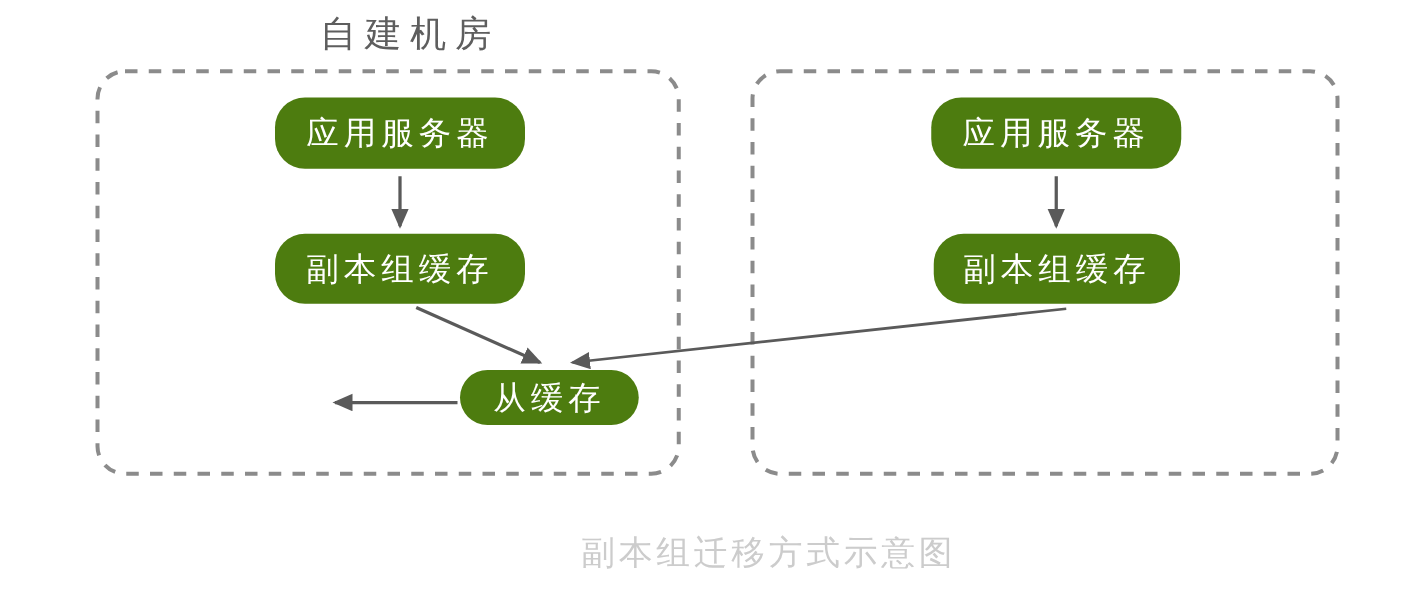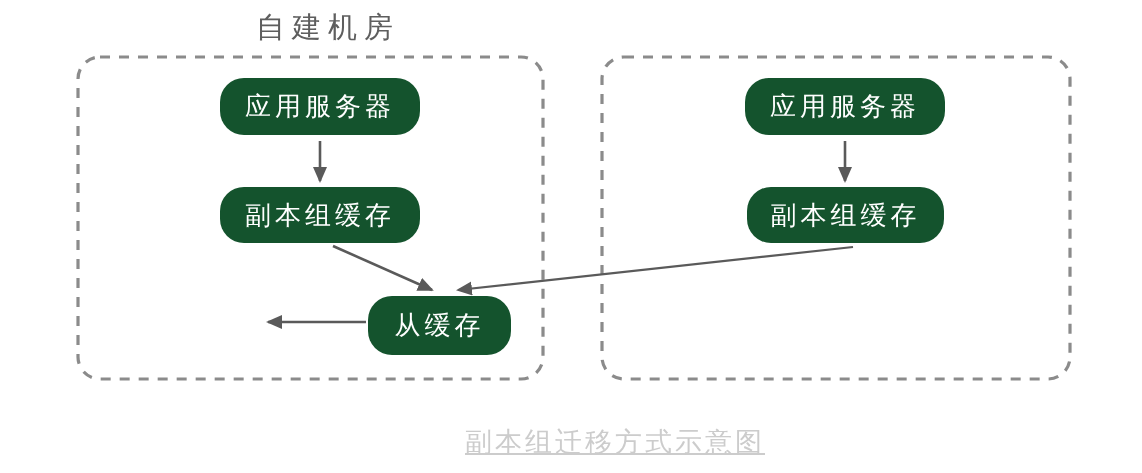--- a/index.html
+++ b/index.html
@@ -24,40 +24,39 @@
   .zone-title {
     position: absolute;
     transform: translateX(-50%);
     font-size: 29px;
     color: #5e5e5e;
     letter-spacing: 7px;
     white-space: nowrap;
   }
   .node {
     position: absolute;
-    background: #14532d;
+    background: #4d7c0f;
     border-radius: 24px;
     color: #ffffff;
     display: flex;
     align-items: center;
     justify-content: center;
     font-size: 26px;
     letter-spacing: 4px;
     white-space: nowrap;
   }
   .caption {
     position: absolute;
     left: 615px;
     top: 424px;
     transform: translateX(-50%);
     font-size: 27px;
     color: #cccccc;
     letter-spacing: 3px;
     white-space: nowrap;
-    text-decoration: underline;
   }
 </style>
 </head>
 <body>
 
 <div class="stage">
 
   <svg class="connector-layer" viewBox="0 0 1142 473" xmlns="http://www.w3.org/2000/svg">
     <defs>
       <marker id="ah" markerUnits="userSpaceOnUse" markerWidth="18" markerHeight="16" refX="14" refY="7" orient="auto">
@@ -76,21 +75,21 @@
   </svg>
 
   <div class="zone-title" style="left:311px; top:8px;margin-left:17px;">自建机房</div>
 
   <div class="node" style="left:220px; top:78px; width:200px; height:57px;">
     <span>应用服务器</span>
   </div>
   <div class="node" style="left:220px; top:187px; width:200px; height:56px;">
     <span>副本组缓存</span>
   </div>
-  <div class="node" style="left:368px; top:296px; width:143px; height:59px;">
+  <div class="node" style="left:368px; top:296px; width:143px; height:44px;">
     <span>从缓存</span>
   </div>
 
   <div class="node" style="left:745px; top:78px; width:200px; height:57px;">
     <span>应用服务器</span>
   </div>
   <div class="node" style="left:747px; top:187px; width:197px; height:56px;">
     <span>副本组缓存</span>
   </div>
 

